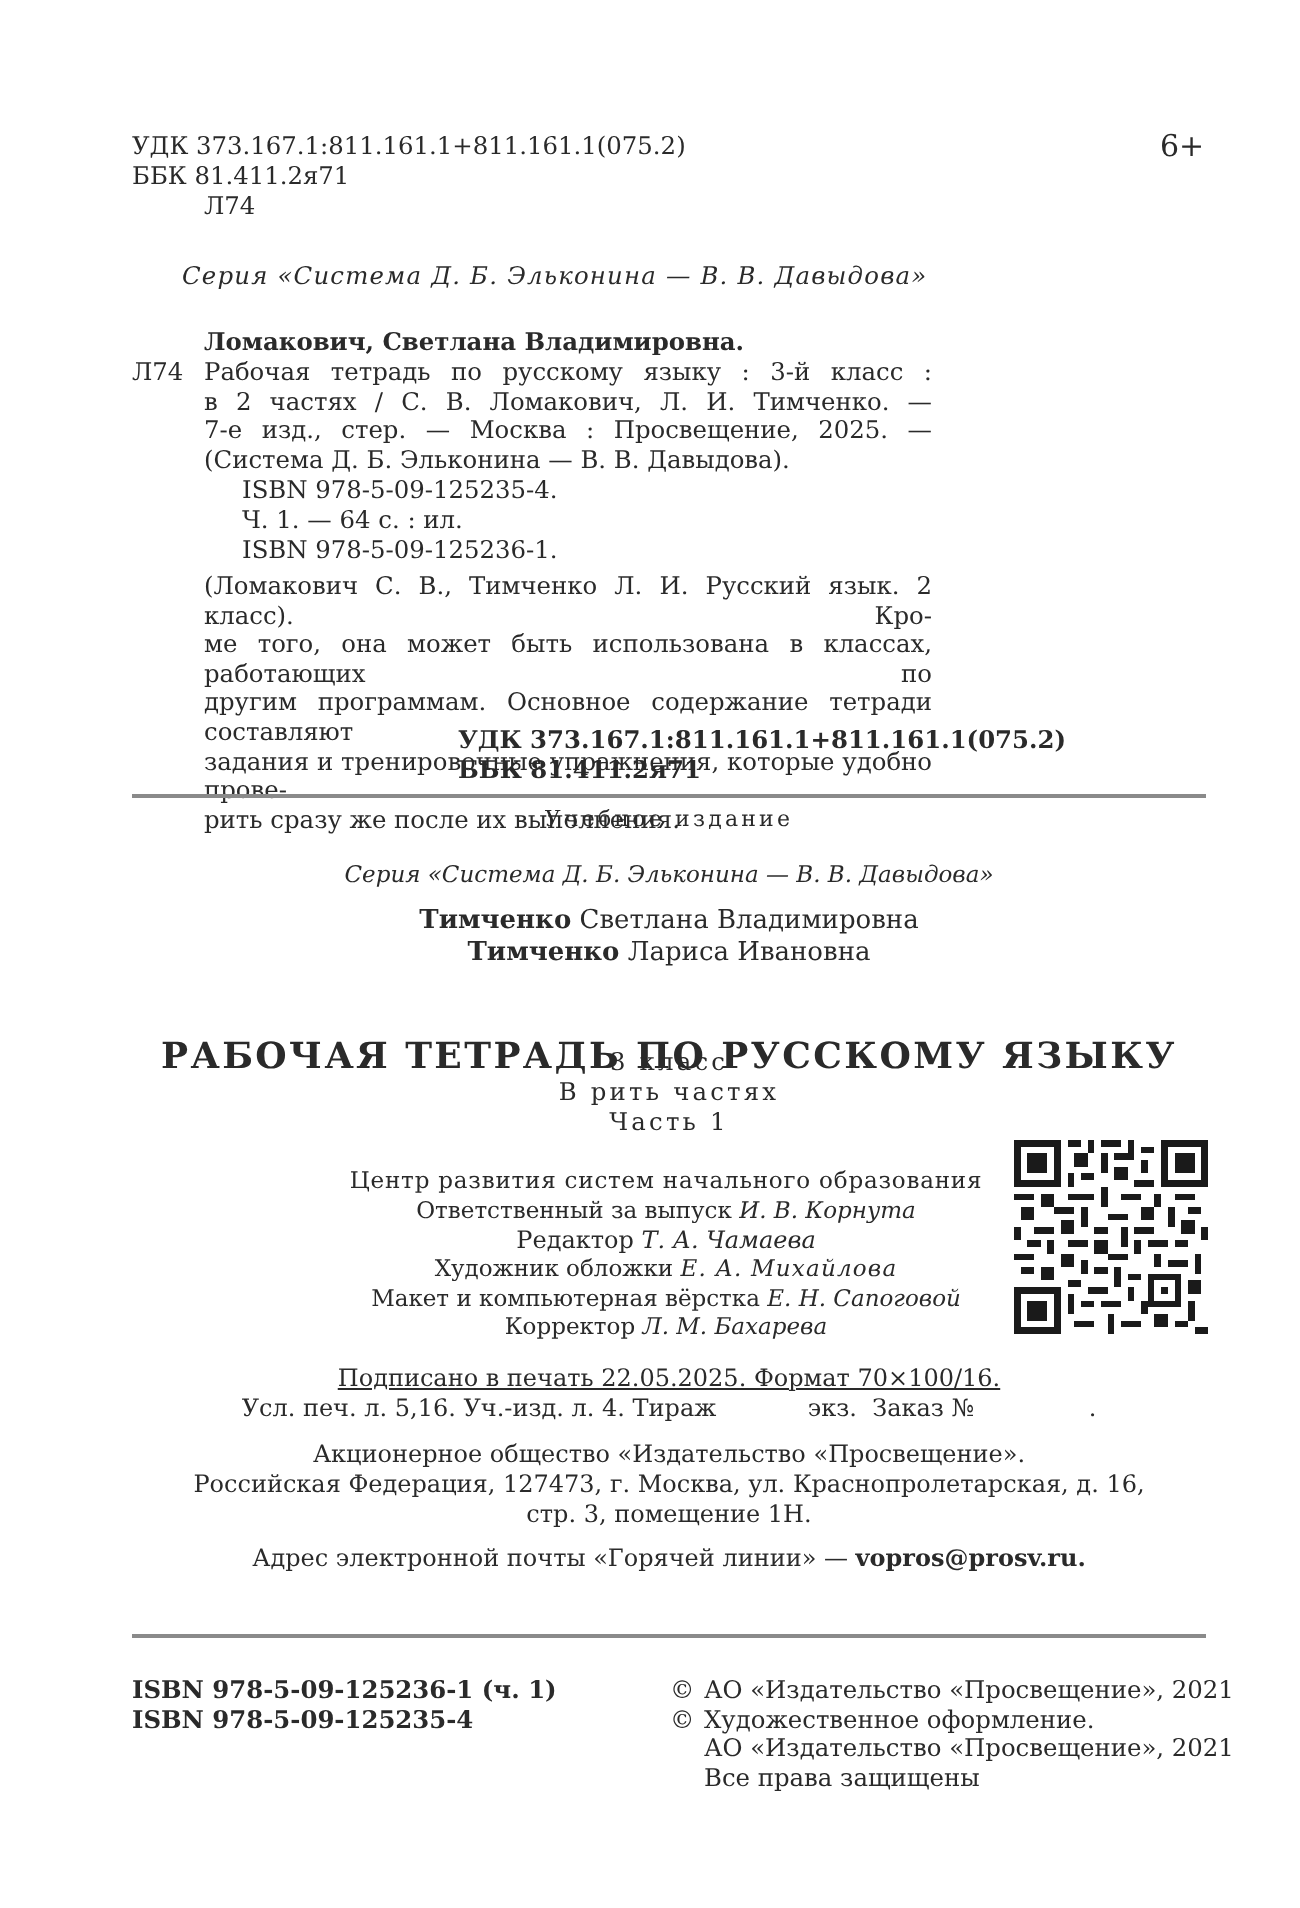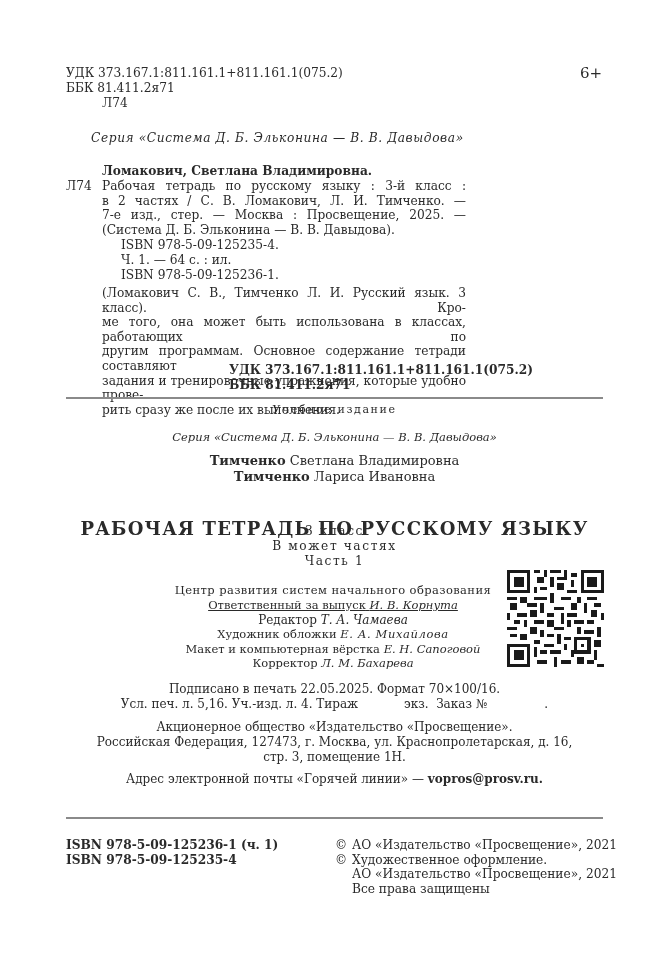--- a/index.html
+++ b/index.html
@@ -30,21 +30,21 @@
   <div class="t just">Рабочая тетрадь по русскому языку : 3-й класс :</div>
   <div class="t just">в 2 частях / С. В. Ломакович, Л. И. Тимченко. —</div>
   <div class="t just">7-е изд., стер. — Москва : Просвещение, 2025. —</div>
   <div class="t">(Система Д. Б. Эльконина — В. В. Давыдова).</div>
 </div>
 <div class="abs t" style="left:121px;top:238px;">ISBN 978-5-09-125235-4.</div>
 <div class="abs t" style="left:121px;top:253px;">Ч. 1. — 64 с. : ил.</div>
 <div class="abs t" style="left:121px;top:268px;">ISBN 978-5-09-125236-1.</div>
 
 <div class="abs" style="left:102px;top:286px;width:364px;">
-  <div class="t just">(Ломакович С. В., Тимченко Л. И. Русский язык. 3 класс). Кро-</div>
+  <div class="t just">(Ломакович С. В., Тимченко Л. И. Русский язык. 2 класс). Кро-</div>
   <div class="t just">ме того, она может быть использована в классах, работающих по</div>
   <div class="t just">другим программам. Основное содержание тетради составляют</div>
   <div class="t just">задания и тренировочные упражнения, которые удобно прове-</div>
   <div class="t">рить сразу же после их выполнения.</div>
 </div>
 <div class="abs t b" style="left:229px;top:363px;">УДК 373.167.1:811.161.1+811.161.1(075.2)</div>
 <div class="abs t b" style="left:229px;top:378px;">ББК 81.411.2я71</div>
 
 <div class="rule" style="left:66px;top:397px;width:537px;"></div>
 
@@ -56,27 +56,27 @@
   <span>Светлана Владимировна</span>
 </div>
 <div class="abs t c" style="left:66px;width:537px;top:470px;font-size:13px;">
   <span class="b">Тимченко</span>
   <span>Лариса Ивановна</span>
 </div>
 
 <div class="abs t c b" style="left:66px;width:537px;top:522px;font-size:18px;letter-spacing:1.2px;">РАБОЧАЯ ТЕТРАДЬ ПО РУССКОМУ ЯЗЫКУ</div>
 
 <div class="abs t c sp" style="left:66px;width:537px;top:524px;">3 класс</div>
-<div class="abs t c sp" style="left:66px;width:537px;top:539px;">В может частях</div>
+<div class="abs t c sp" style="left:66px;width:537px;top:539px;">В рить частях</div>
 <div class="abs t c sp" style="left:66px;width:537px;top:554px;">Часть 1</div>
 
 <div class="abs t c" style="left:160px;width:346px;top:583px;font-size:11.5px;letter-spacing:0.4px;">Центр развития систем начального образования</div>
 
 <div class="abs c" style="left:160px;width:346px;top:598px;">
-  <div class="t" style="font-size:11.5px;text-decoration:underline;"><span>Ответственный за выпуск</span> <span class="i">И. В. Корнута</span></div>
+  <div class="t" style="font-size:11.5px;"><span>Ответственный за выпуск</span> <span class="i">И. В. Корнута</span></div>
   <div class="t" style="font-size:12px;"><span>Редактор</span> <span class="i">Т. А. Чамаева</span></div>
   <div class="t" style="font-size:11.5px;"><span>Художник обложки</span> <span class="i" style="letter-spacing:0.6px;">Е. А. Михайлова</span></div>
   <div class="t" style="font-size:11.5px;"><span>Макет и компьютерная вёрстка</span> <span class="i">Е. Н. Сапоговой</span></div>
   <div class="t" style="font-size:11.5px;"><span>Корректор</span> <span class="i">Л. М. Бахарева</span></div>
 </div>
 
 <svg class="qr" viewBox="0 0 29 29" shape-rendering="crispEdges">
   <rect width="29" height="29" fill="#fff"></rect>
   <g fill="#1a1a1a">
     <path d="M0 0h7v7h-7zM1 1v5h5v-5zM2 2h3v3h-3z" fill-rule="evenodd"></path>
@@ -148,21 +148,21 @@
       <rect x="26" y="24" width="1" height="3"></rect>
     <rect x="9" y="27" width="3" height="1"></rect>
       <rect x="14" y="26" width="1" height="3"></rect>
       <rect x="16" y="27" width="3" height="1"></rect>
       <rect x="21" y="26" width="2" height="2"></rect>
       <rect x="24" y="27" width="2" height="1"></rect>
       <rect x="27" y="28" width="2" height="1"></rect>
   </g>
 </svg>
 
-<div class="abs t c" style="left:66px;width:537px;top:682px;font-size:12px;">Подписано в печать 22.05.2025.  Формат 70×100/16.</div>
+<div class="abs t c" style="left:66px;width:537px;top:682px;font-size:12px;text-decoration:underline;">Подписано в печать 22.05.2025.  Формат 70×100/16.</div>
 <div class="abs t c" style="left:66px;width:537px;top:697px;font-size:12px;white-space:pre;">Усл. печ. л. 5,16. Уч.-изд. л. 4. Тираж            экз.  Заказ №               .</div>
 
 <div class="abs t c" style="left:66px;width:537px;top:720px;font-size:12px;">Акционерное общество «Издательство «Просвещение».</div>
 <div class="abs t c" style="left:66px;width:537px;top:735px;font-size:12px;">Российская Федерация, 127473, г. Москва, ул. Краснопролетарская, д. 16,</div>
 <div class="abs t c" style="left:66px;width:537px;top:750px;font-size:12px;">стр. 3, помещение 1Н.</div>
 
 <div class="abs t c" style="left:66px;width:537px;top:772px;font-size:12px;">
   <span>Адрес электронной почты «Горячей линии» — </span><span class="b">vopros@prosv.ru.</span>
 </div>
 

